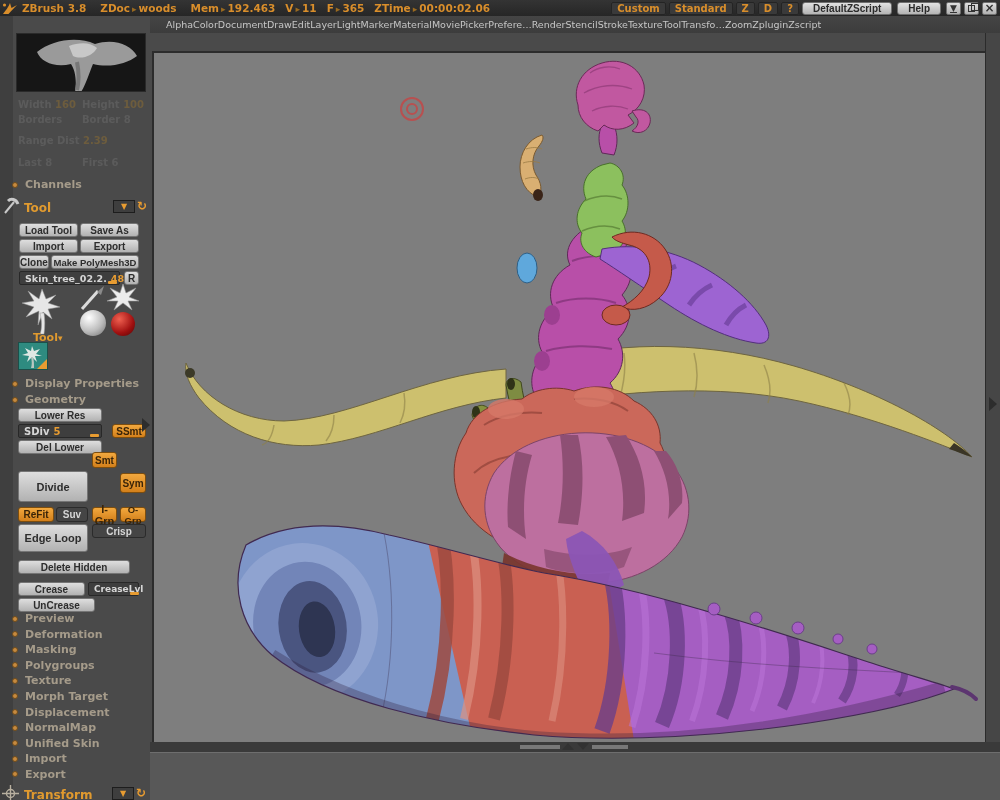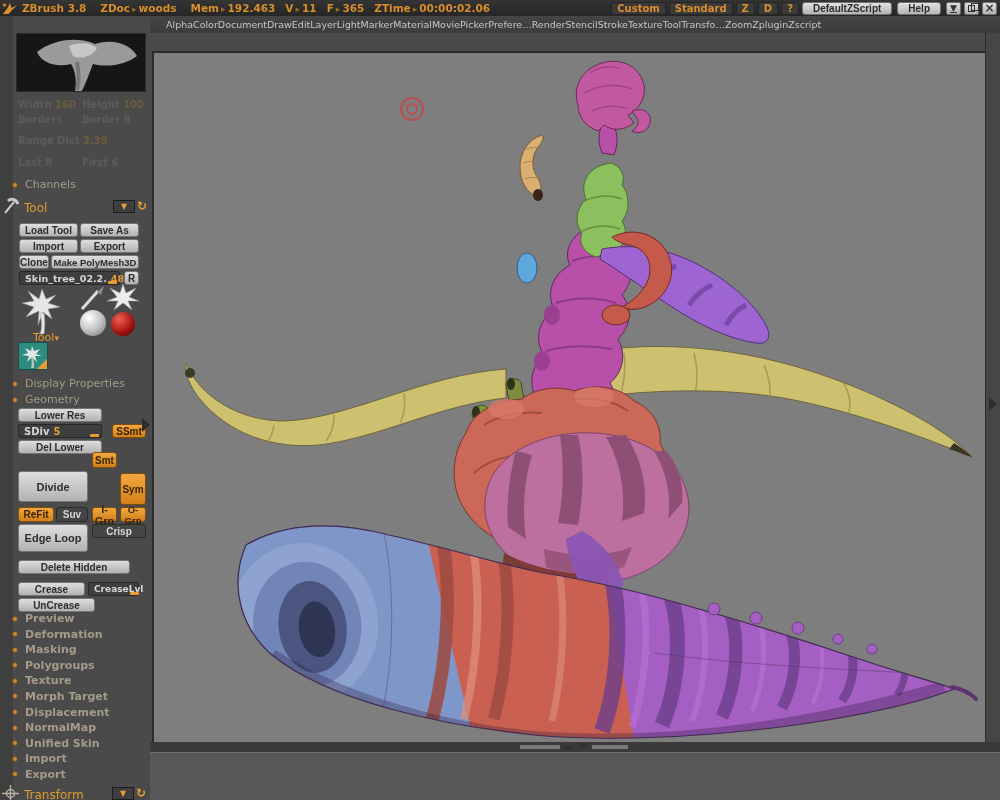--- a/index.html
+++ b/index.html
@@ -34,21 +34,21 @@
              justify-content:flex-start; padding:0 16px; }
   .menu-item { color:#c6c6c6; font-size:9.5px; cursor:default; }
 
   
   .leftpanel { position:absolute; left:0; top:16px; width:150px; height:784px; background:#4a4a4a; }
   .lp-strip { position:absolute; left:0; top:16px; width:13px; height:784px; background:#3f3f3f; }
   .thumb { position:absolute; left:16px; top:33px; width:130px; height:59px; background:#161616;
            overflow:hidden; border:1px solid #2a2a2a; }
   .dim { position:absolute; color:#6a6a6a; font-size:10px; font-weight:bold; opacity:.55; }
   .dim .ov { color:#8a6c33; }
-  .hdr { position:absolute; display:flex; align-items:center; font-size:11px; font-weight:normal;
+  .hdr { position:absolute; display:flex; align-items:center; font-size:11px; font-weight:bold;
          color:#a59b8a; }
   .dot { width:6px; height:6px; border-radius:50%; background:#c68a3f; border:1px solid #6e4c1c;
          margin-right:7px; flex:0 0 auto; }
   .hdr-orange { color:#e09a2f; }
   .btn { position:absolute; background:linear-gradient(#dedede,#b2b2b2); border:1px solid #757575;
          border-radius:3px; color:#2d2d2d; font-size:10px; font-weight:bold;
          display:flex; align-items:center; justify-content:center; }
   .btn-orange { position:absolute; background:linear-gradient(#f2a83e,#d3801b); border:1px solid #7e4e0e;
                 border-radius:3px; color:#3a2408; font-size:10px; font-weight:bold;
                 display:flex; align-items:center; justify-content:center; }
@@ -244,21 +244,21 @@
   <div class="slider" style="left:18px; top:424px; width:84px; height:14px;">
     <span>SDiv</span>
     <span class="val">5</span>
   </div>
   <div class="handle" style="left:90px; top:434px;"></div>
   <button class="btn-orange" style="left:112px; top:424px; width:34px; height:14px;">SSmt</button>
   <button class="btn" style="left:18px; top:440px; width:84px; height:14px;">Del Lower</button>
 
   <button class="btn" style="left:18px; top:471px; width:70px; height:31px; font-size:11px;">Divide</button>
   <button class="btn-orange" style="left:92px; top:452px; width:25px; height:16px;">Smt</button>
-  <button class="btn-orange" style="left:120px; top:473px; width:26px; height:32px;">Sym</button>
+  <button class="btn-orange" style="left:120px; top:473px; width:26px; height:20px;">Sym</button>
   <button class="btn-orange" style="left:18px; top:507px; width:36px; height:15px;">ReFit</button>
   <button class="btn-dark" style="left:56px; top:507px; width:32px; height:15px;">Suv</button>
   <button class="btn-orange" style="left:92px; top:507px; width:25px; height:15px; font-size:11px;">I-Grp</button>
   <button class="btn-orange" style="left:120px; top:507px; width:26px; height:15px; font-size:9.5px;">O-Grp</button>
   <button class="btn" style="left:18px; top:524px; width:70px; height:28px; font-size:11px;">Edge Loop</button>
   <button class="btn-dark" style="left:92px; top:524px; width:54px; height:14px;">Crisp</button>
 
   <button class="btn" style="left:18px; top:560px; width:112px; height:14px;">Delete Hidden</button>
 
   <button class="btn" style="left:18px; top:582px; width:67px; height:14px;">Crease</button>

